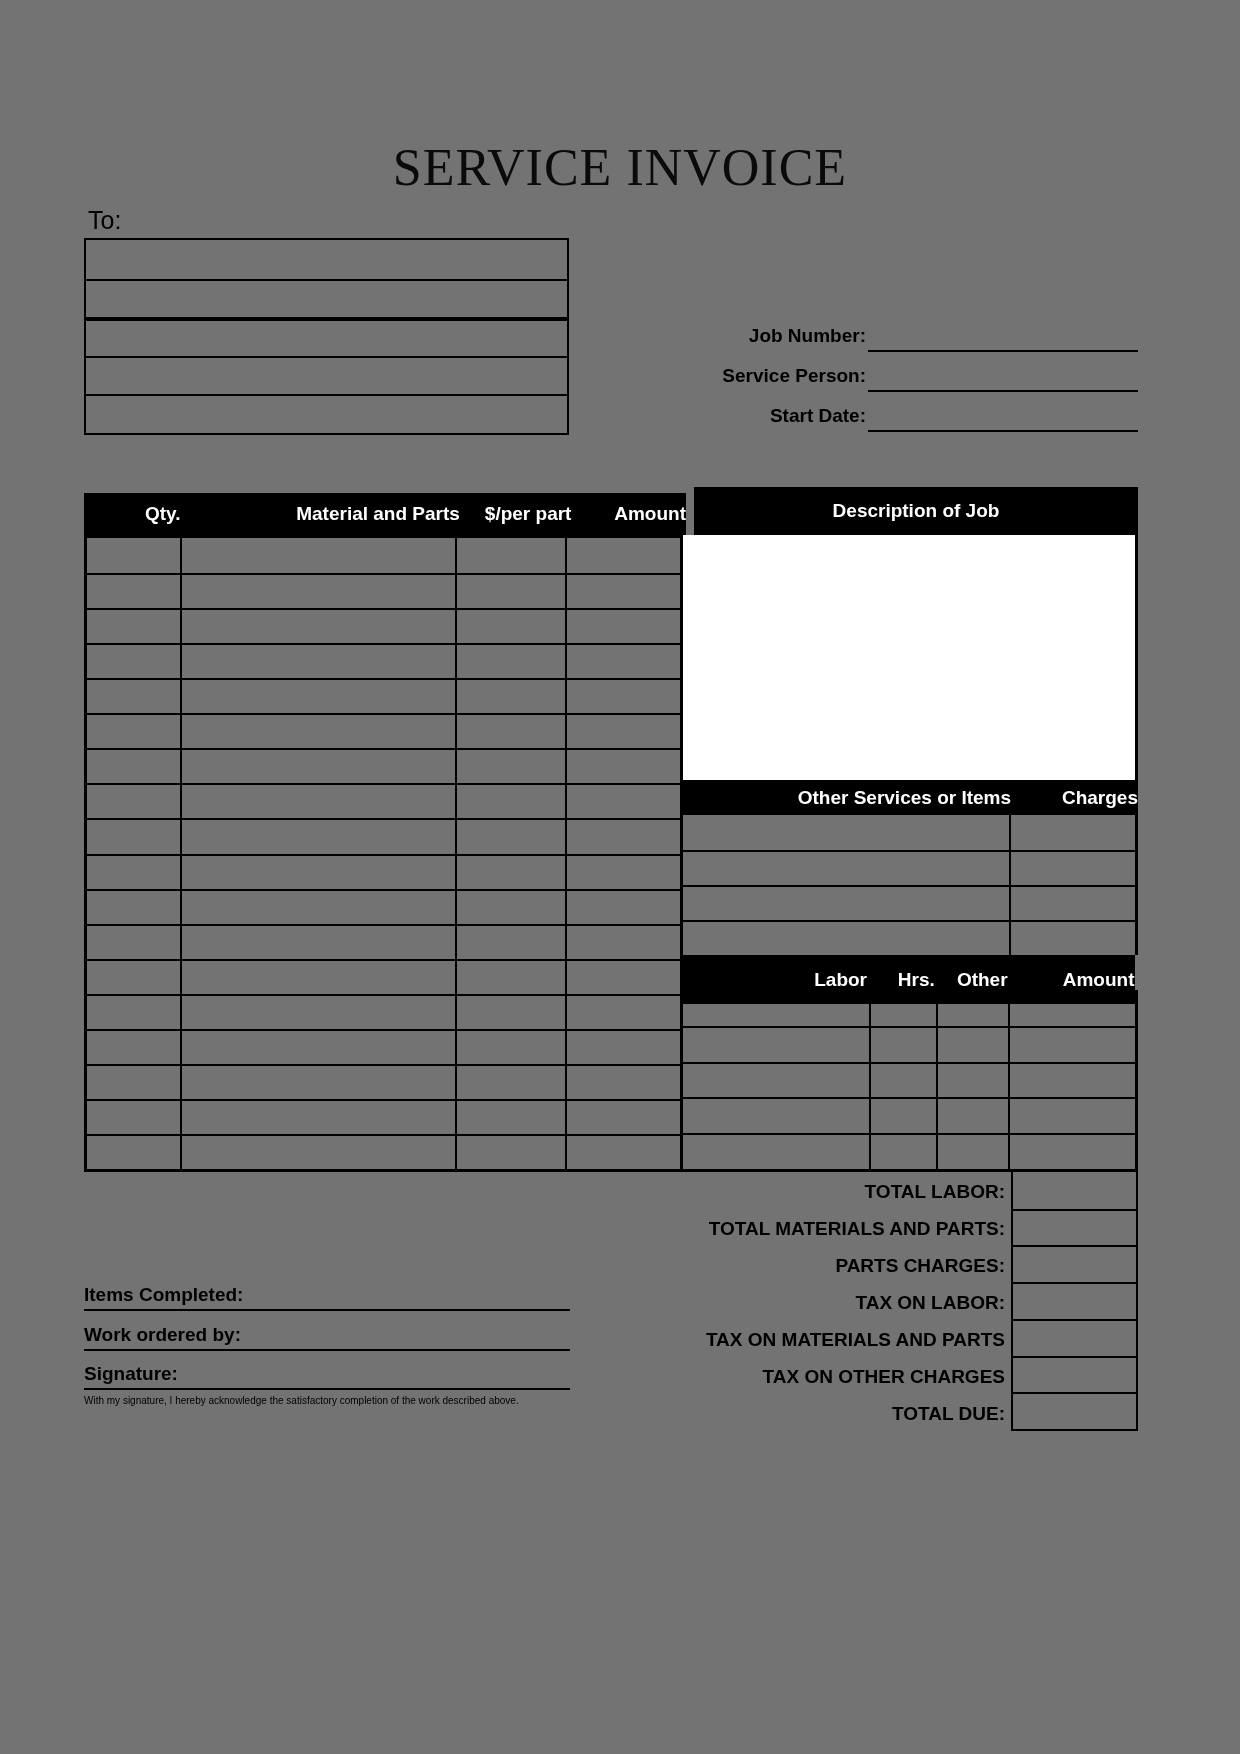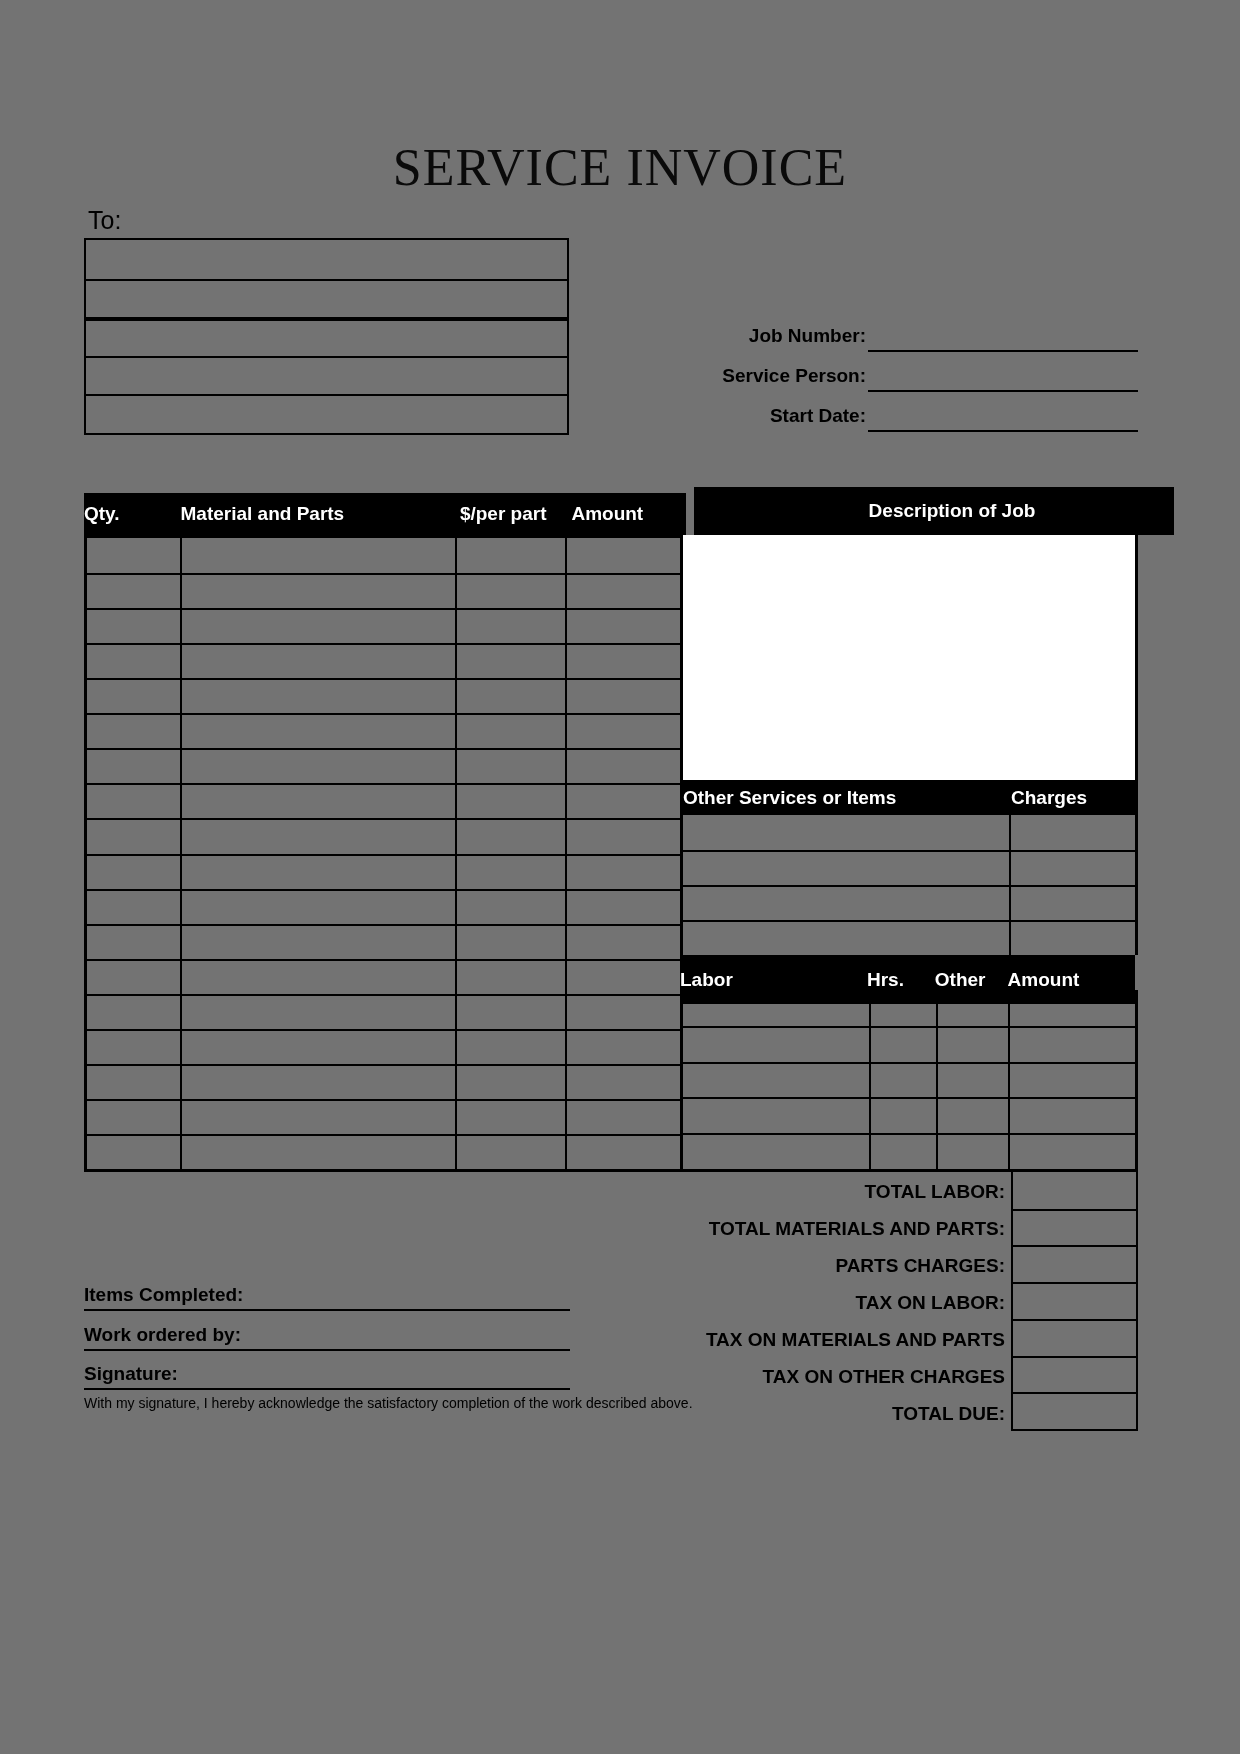--- a/index.html
+++ b/index.html
@@ -17,24 +17,24 @@
   .to-row{box-sizing:border-box;}
   .to-row + .to-row{border-top:2px solid #000;}
   .to-row:nth-child(3){border-top:4px solid #000;}
 
   .ji-label{position:absolute;right:374px;font-size:19px;font-weight:bold;
             line-height:24px;white-space:nowrap;}
   .ji-line{position:absolute;left:868px;width:270px;height:2px;background:#000;}
 
   .band{position:absolute;background:#000;color:#fff;display:flex;
         align-items:center;font-weight:bold;font-size:19px;}
-  .band span{display:block;text-align:left;box-sizing:border-box;}
+  .band span{display:block;text-align:right;box-sizing:border-box;}
 
   .mat-band{left:84px;top:493px;width:602px;height:42px;}
-  .desc-band{left:694px;top:487px;width:444px;height:48px;justify-content:center;padding-left:36px;}
+  .desc-band{left:694px;top:487px;width:444px;height:48px;justify-content:center;}
 
   .mat-grid{position:absolute;left:84px;top:535px;width:599px;height:637px;
             border:3px solid #000;box-sizing:border-box;display:grid;
             grid-template-rows:repeat(18,1fr);}
   .mat-row{display:flex;box-sizing:border-box;}
   .mat-row + .mat-row{border-top:2px solid #000;}
   .mc{box-sizing:border-box;height:100%;}
   .c0{width:16.03%;border-right:2px solid #000;}
   .c1{width:46.41%;border-right:2px solid #000;}
   .c2{width:18.53%;border-right:2px solid #000;}
@@ -67,21 +67,21 @@
               border:2px solid #000;border-top:none;box-sizing:border-box;
               display:grid;grid-template-rows:repeat(7,1fr);}
   .tot-row{box-sizing:border-box;}
   .tot-row + .tot-row{border-top:2px solid #000;}
   .tot-label{position:absolute;right:235px;font-size:19px;font-weight:bold;
              line-height:23px;white-space:nowrap;text-align:right;}
 
   .sign-row{position:absolute;left:84px;width:486px;height:26px;
             border-bottom:2px solid #000;}
   .sign-label{font-size:19px;font-weight:bold;line-height:24px;}
-  .disclaimer{position:absolute;left:84px;top:1395px;font-size:14px;
+  .disclaimer{position:absolute;left:84px;top:1395px;font-size:10px;
               white-space:nowrap;}
   .footer{position:absolute;left:0;right:0;top:1554px;text-align:center;
           font-size:20px;letter-spacing:-0.3px;}
 </style>
 </head>
 <body>
 
 <div class="page">
 
   <div class="title">SERVICE INVOICE</div>

